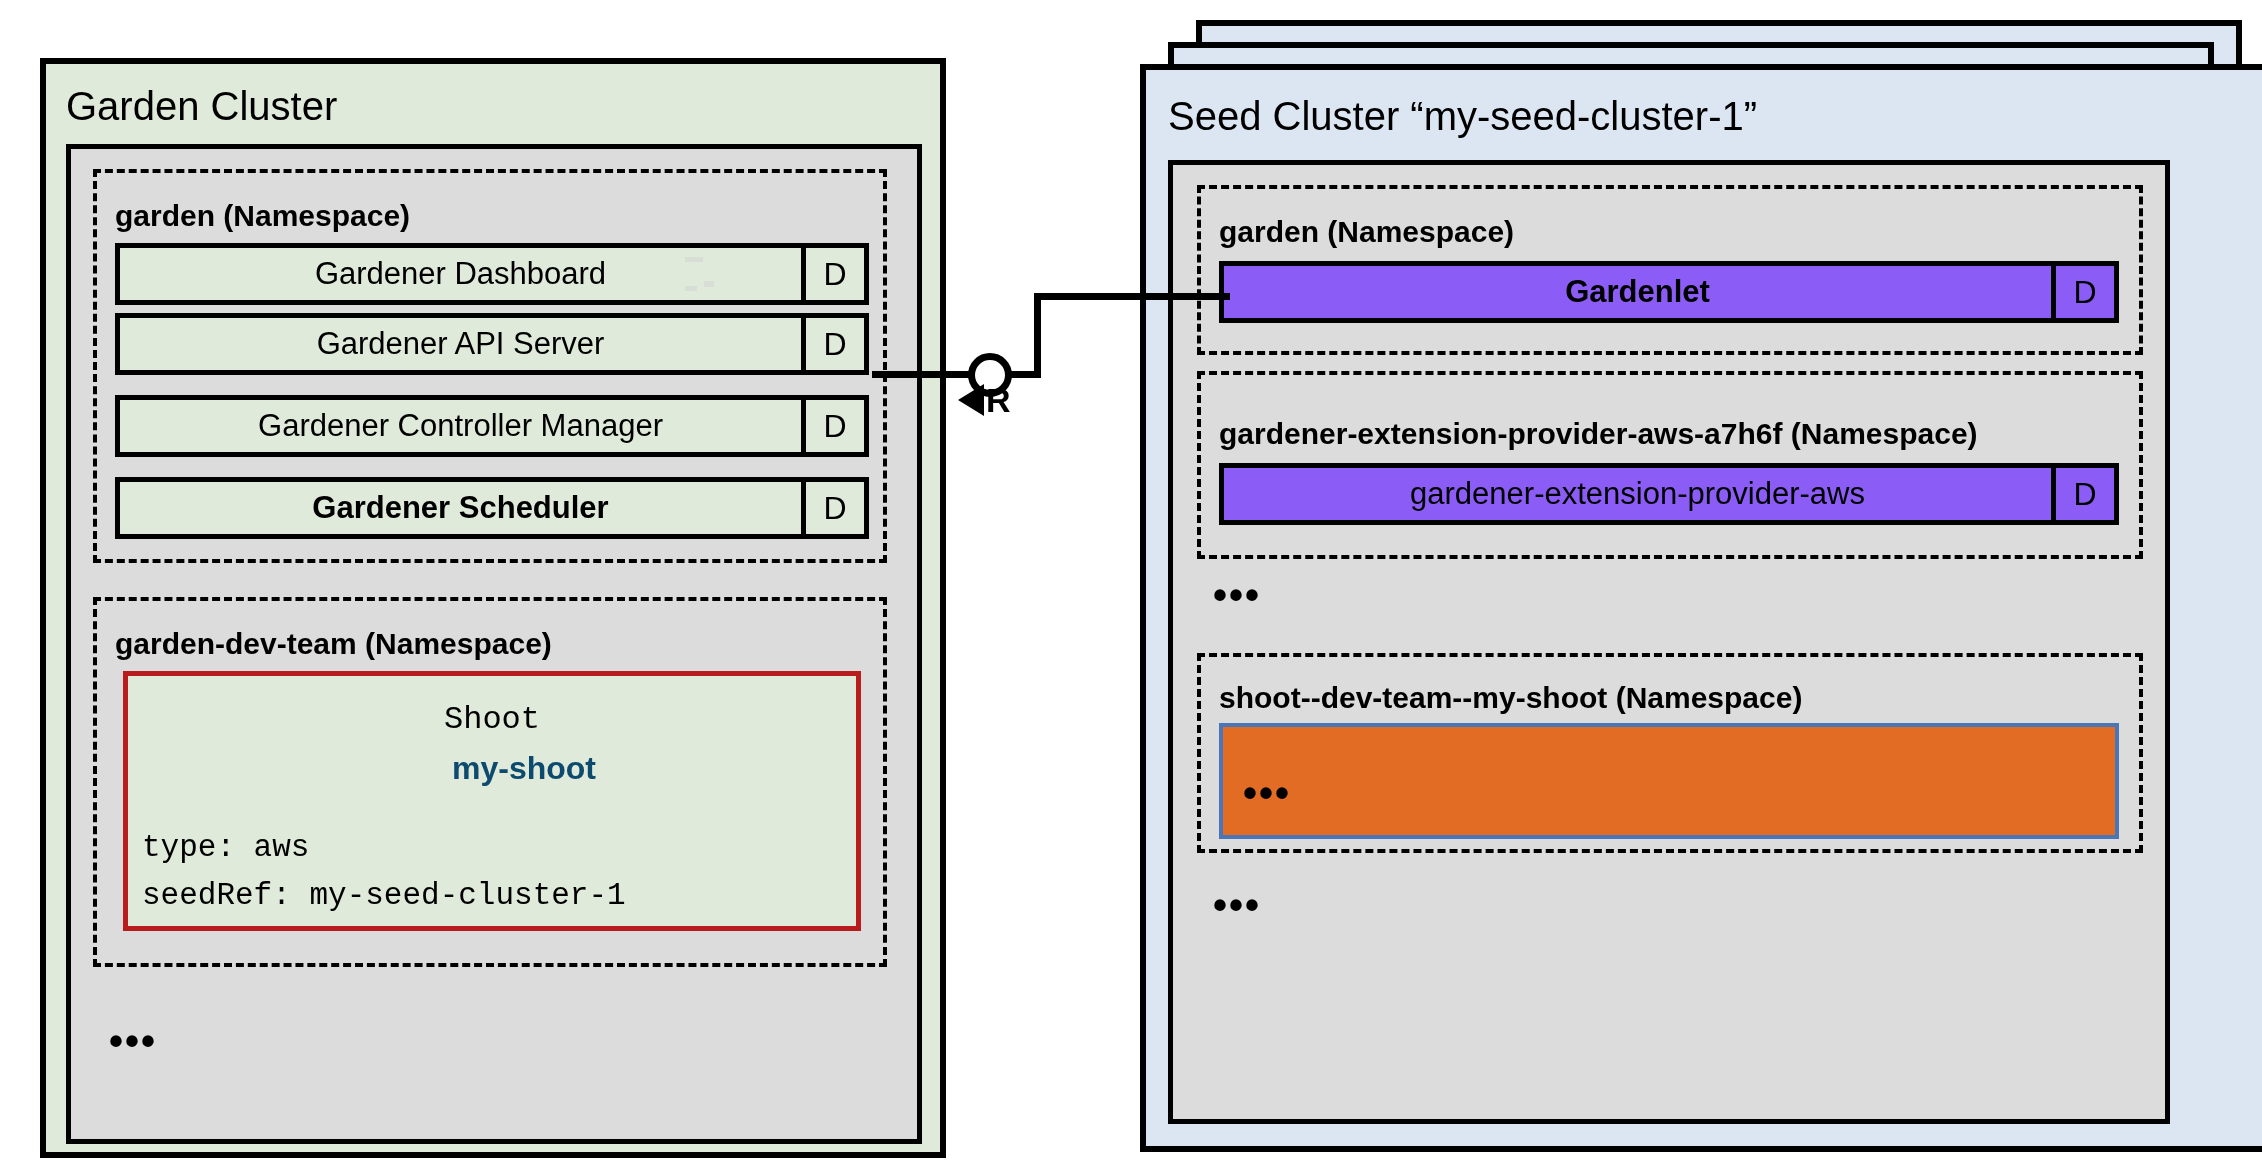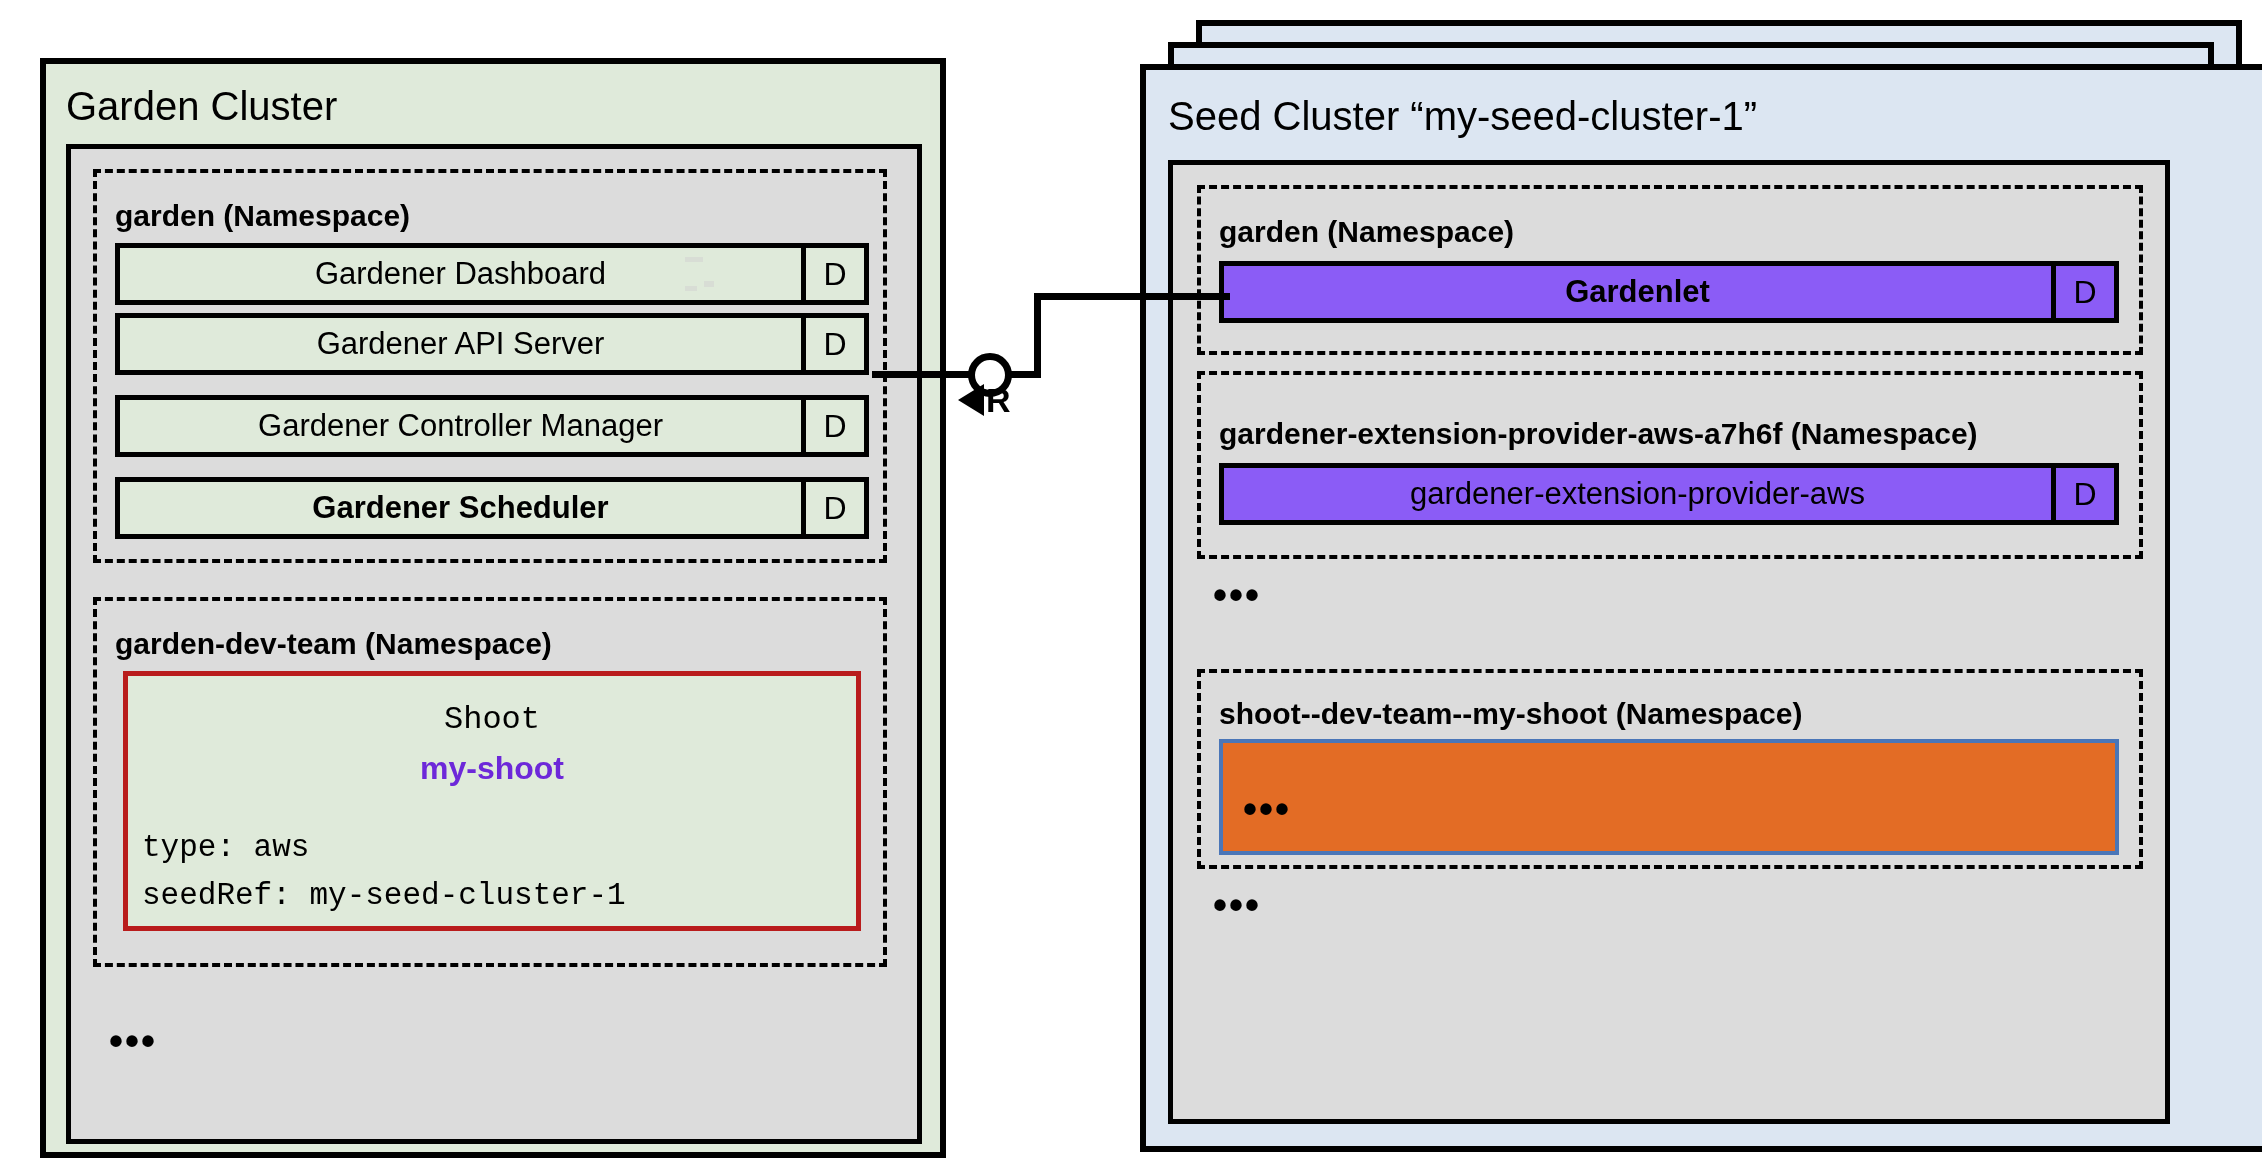--- a/index.html
+++ b/index.html
@@ -87,22 +87,23 @@
     font-family: "Liberation Mono", monospace;
     font-size: 32px;
     text-align: center;
     color: #000;
     line-height: 1;
   }
   .shoot-name {
     font-size: 32px;
     font-weight: bold;
     text-align: center;
-    color: #6d28d9;
-    line-height: 1;
+    color: #0c4a6e;
+    line-height: 1;
+    margin-left: 32px;
   }
   .shoot-spec {
     font-family: "Liberation Mono", monospace;
     font-size: 31px;
     color: #000;
     line-height: 1.28;
     white-space: pre;
   }
 
   .ellipsis {
@@ -187,21 +188,21 @@
     <div class="abs ns-box" style="left:24px; top:206px; width:946px; height:188px;">
       <div class="abs ns-title" style="left:18px; top:44px;">gardener-extension-provider-aws-a7h6f (Namespace)</div>
       <div class="abs comp orange" style="left:18px; top:88px; width:900px;">
         <div class="comp-name">gardener-extension-provider-aws</div>
         <div class="comp-kind">D</div>
       </div>
     </div>
 
     <div class="abs ellipsis" style="left:40px; top:418px;">•••</div>
 
-    <div class="abs ns-box" style="left:24px; top:504px; width:946px; height:200px;">
+    <div class="abs ns-box" style="left:24px; top:488px; width:946px; height:200px;">
       <div class="abs ns-title" style="left:18px; top:26px;">shoot--dev-team--my-shoot (Namespace)</div>
 
       <div class="abs ctrl-plane" style="left:18px; top:66px; width:900px; height:116px;">
         <div class="abs ellipsis" style="left:20px; top:54px;">•••</div>
       </div>
     </div>
 
     <div class="abs ellipsis" style="left:40px; top:728px;">•••</div>
   </div>
 </div>

